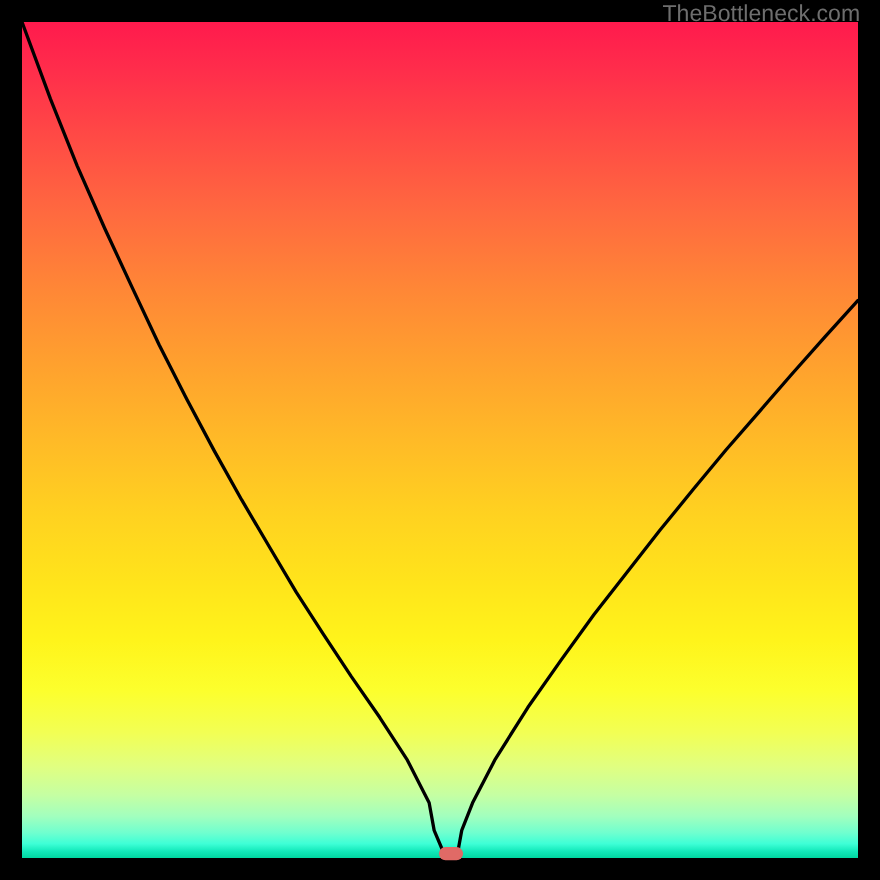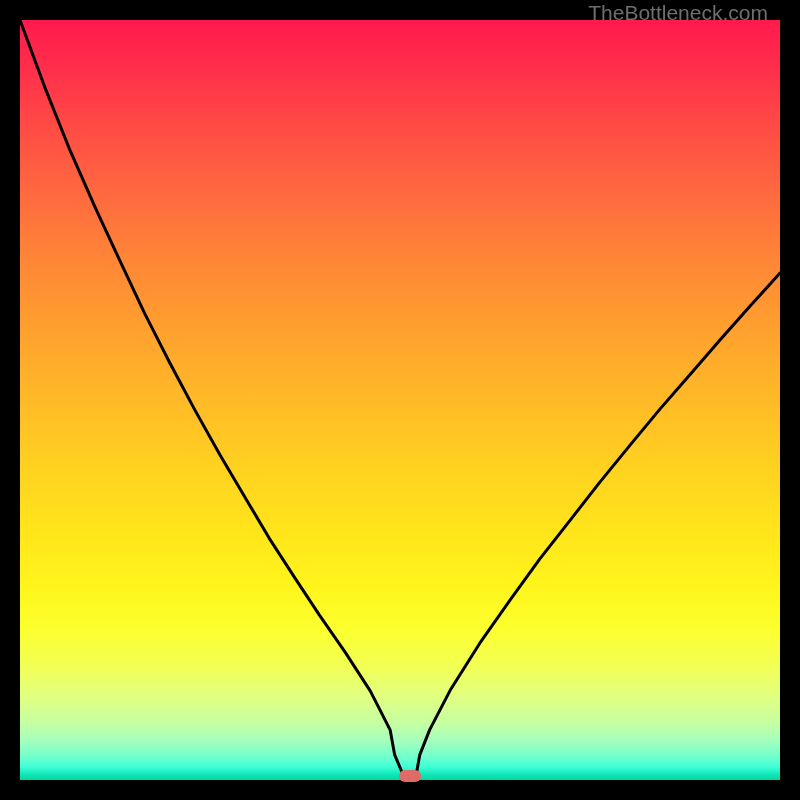--- a/index.html
+++ b/index.html
@@ -50,21 +50,21 @@
       #a2ffbe 95%,
       #6fffcf 97%,
       #3effd6 98.3%,
       #12e9ba 99.2%,
       #00d7a1 100%
     );
   }
   .watermark {
     position: absolute;
     top: 1px;
-    right: 32px;
+    right: 18px;
     color: #6e6e6e;
     font-size: 21px;
     font-weight: 400;
     letter-spacing: 0px;
     user-select: none;
   }
   svg.curve-layer {
     position: absolute;
     left: 0;
     top: 0;

